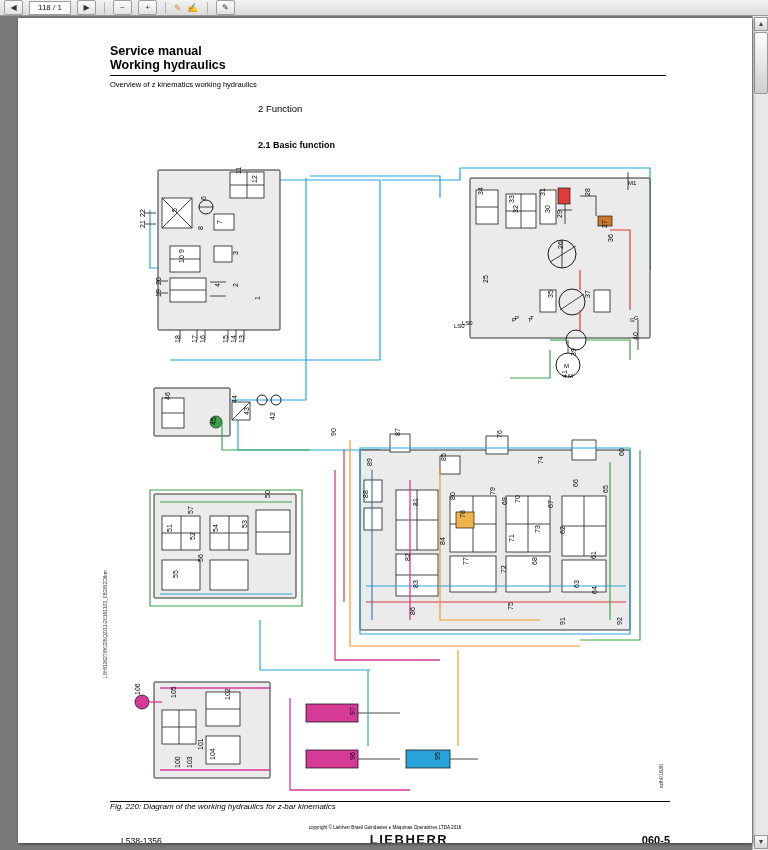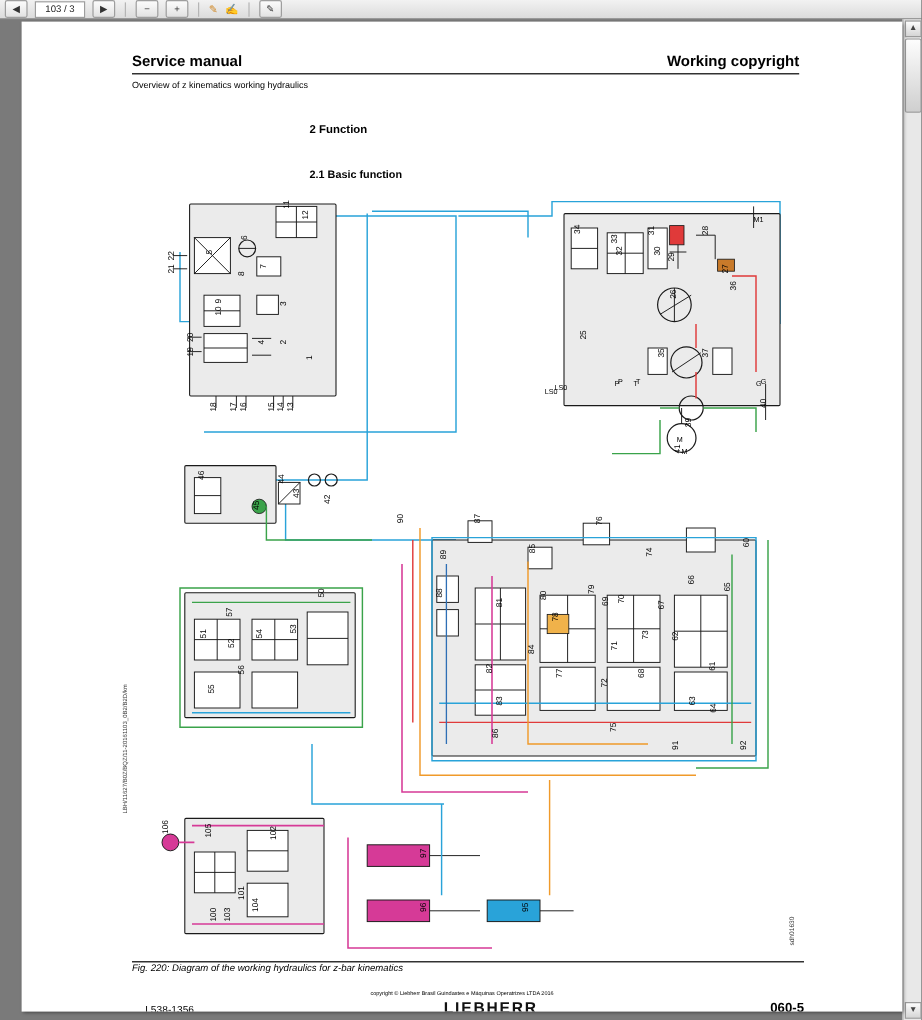--- a/index.html
+++ b/index.html
@@ -73,32 +73,33 @@
   }
   #doc-header .hdr-row {
     display: flex;
     justify-content: space-between;
     align-items: baseline;
     font-size: 12.5px;
     font-weight: bold;
     color: #000;
     padding-bottom: 3px;
     border-bottom: 1px solid #000;
+    flex-direction: column;
   }
   #doc-header .hdr-sub {
     text-align: left;
     font-size: 7.5px;
     color: #000;
     margin-top: 4px;
   }
   
   .sec-h1 {
     position: absolute;
     left: 240px; top: 85px;
-    font-size: 9.5px; font-weight: bold; color: #000;
+    font-size: 9.5px; font-weight: normal; color: #000;
   }
   .sec-h2 {
     position: absolute;
     left: 240px; top: 122px;
     font-size: 9px; font-weight: bold; color: #000;
   }
   
   #fig-caption {
     position: absolute;
     left: 92px; top: 783px;
@@ -182,21 +183,21 @@
     font-size: 7px; text-align: center; line-height: 11px; color: #444;
   }
 </style>
 </head>
 <body>
 
 <div id="page">
 
   <div id="toolbar">
     <div class="tb-btn">◀</div>
-    <div class="tb-field">103 / 3</div>
+    <div class="tb-field">118 / 1</div>
     <div class="tb-btn">▶</div>
     <div class="tb-sep"></div>
     <div class="tb-btn">−</div>
     <div class="tb-btn">+</div>
     <div class="tb-sep"></div>
     <div class="tb-icon orange">✎</div>
     <div class="tb-icon orange">✍</div>
     <div class="tb-sep"></div>
     <div class="tb-btn">✎</div>
   </div>
@@ -205,21 +206,21 @@
     <div class="scroll-arrow" style="top:1px">▲</div>
     <div id="vthumb" style="top:16px"></div>
     <div class="scroll-arrow" style="bottom:1px">▼</div>
   </div>
 
   <div id="paper">
 
     <div id="doc-header">
       <div class="hdr-row">
         <span>Service manual</span>
-        <span>Working copyright</span>
+        <span>Working hydraulics</span>
       </div>
       <div class="hdr-sub">Overview of z kinematics working hydraulics</div>
     </div>
 
     <div class="sec-h1">2 Function</div>
     <div class="sec-h2">2.1 Basic function</div>
 
     <div class="v-text" id="doc-code-left">LBH/11627/B0Z/BQZ/11-20161103_0B2/B2D/km</div>
     <div class="v-text" id="doc-code-right">sdh01630</div>
 

